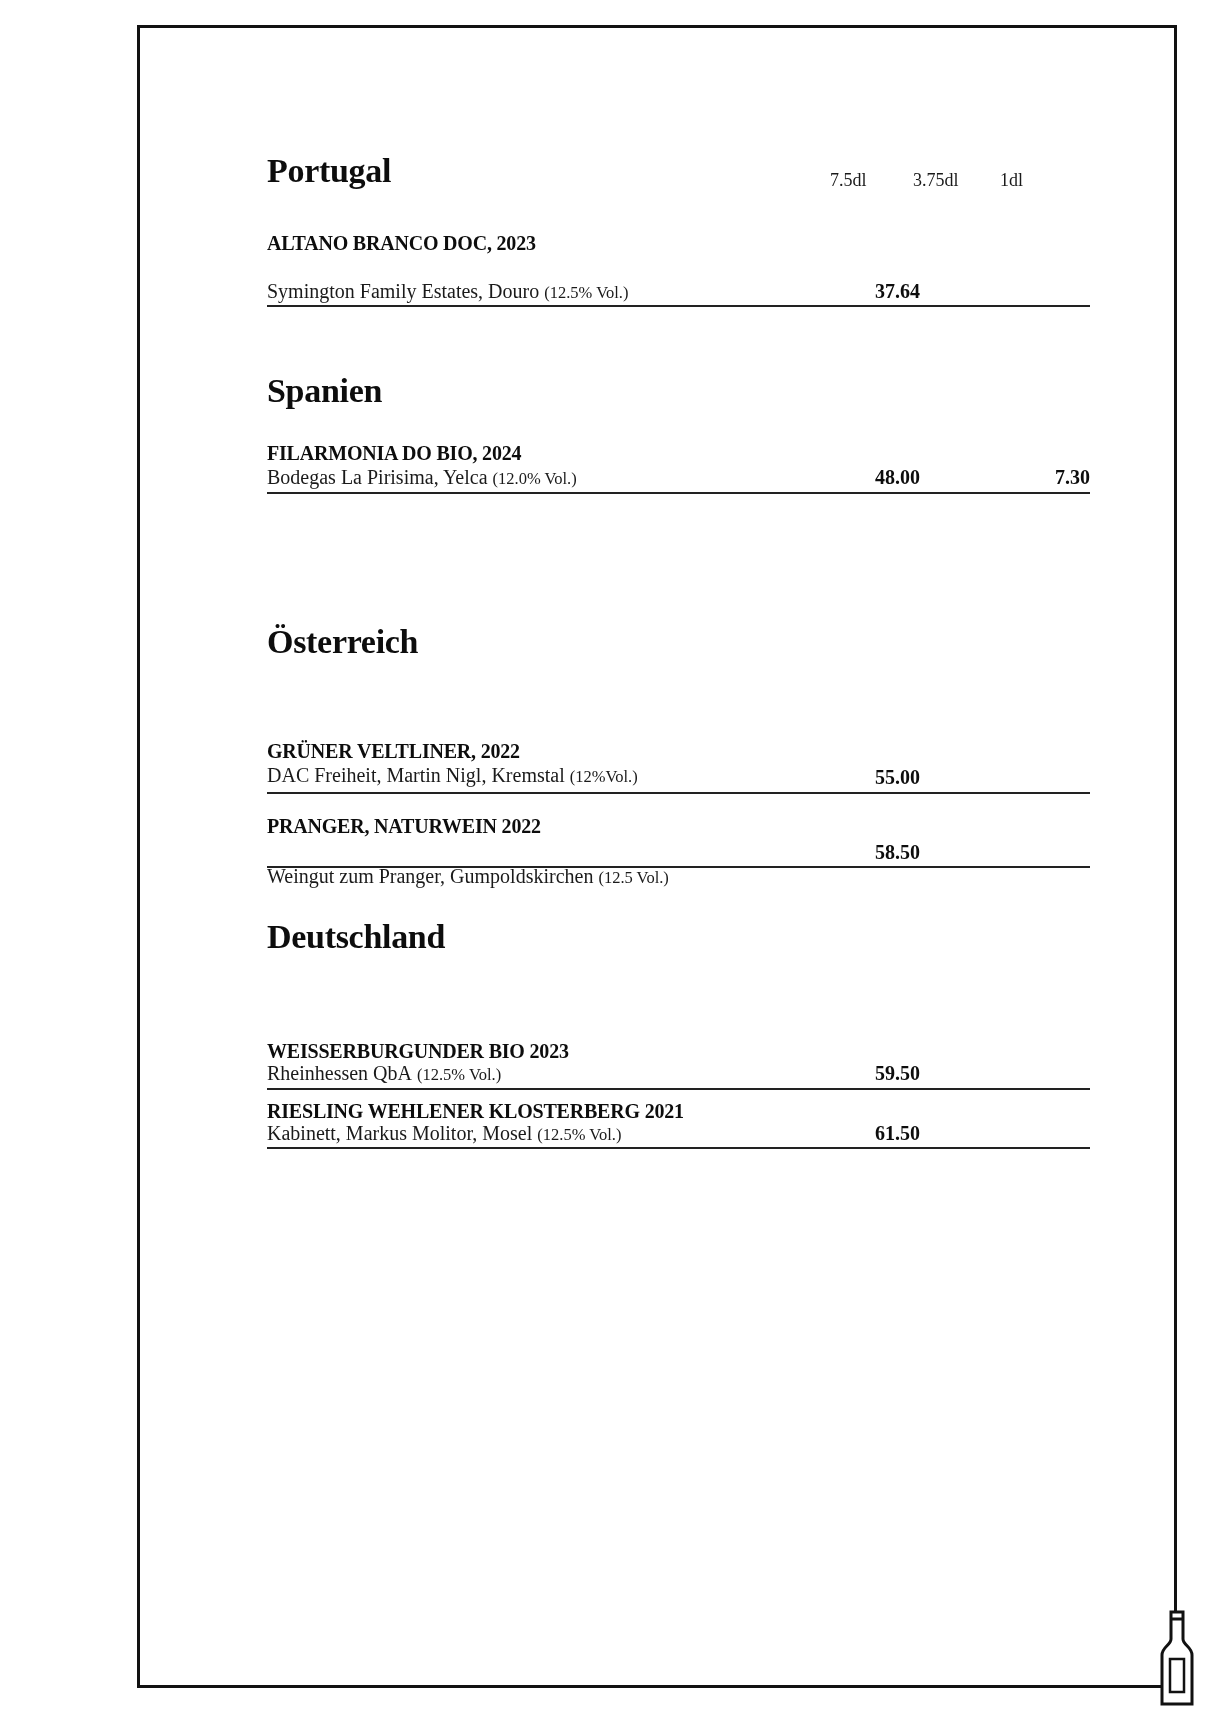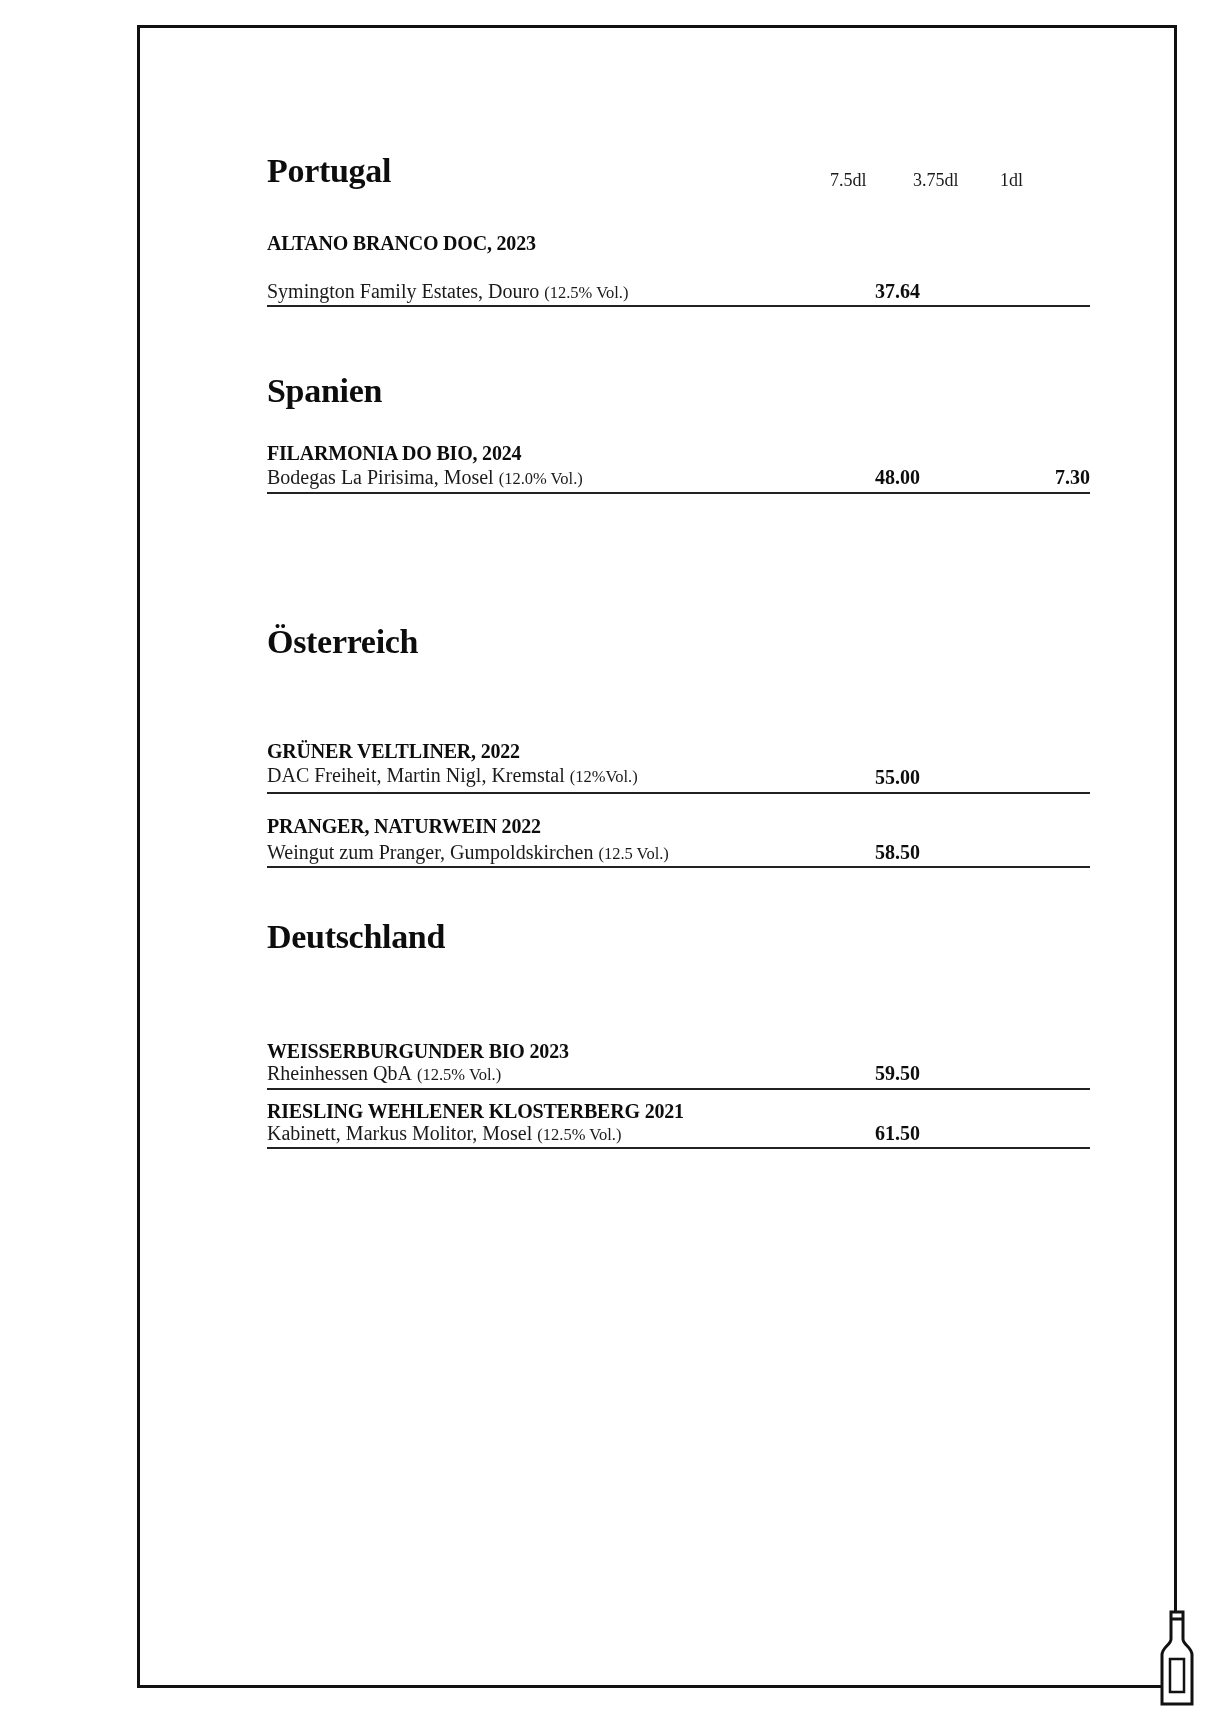--- a/index.html
+++ b/index.html
@@ -75,37 +75,37 @@
   <div class="wine-detail" style="top:280px;">
     <span>Symington Family Estates, Douro</span><span class="vol">(12.5% Vol.)</span>
   </div>
   <div class="price col-75" style="top:280px;">37.64</div>
   <div class="rule" style="top:305px;"></div>
 
   <h1 class="section-title" style="top:372px;">Spanien</h1>
 
   <div class="wine-name" style="top:442px;">FILARMONIA DO BIO, 2024</div>
   <div class="wine-detail" style="top:466px;">
-    <span>Bodegas La Pirisima, Mosel</span><span class="vol">(12.0% Vol.)</span>
+    <span>Bodegas La Pirisima, Yelca</span><span class="vol">(12.0% Vol.)</span>
   </div>
   <div class="price col-75" style="top:466px;">48.00</div>
   <div class="price col-1dl" style="top:466px;">7.30</div>
   <div class="rule" style="top:492px;"></div>
 
   <h1 class="section-title" style="top:623px;">Österreich</h1>
 
   <div class="wine-name" style="top:740px;">GRÜNER VELTLINER, 2022</div>
   <div class="wine-detail" style="top:764px;">
     <span>DAC Freiheit, Martin Nigl, Kremstal</span><span class="vol">(12%Vol.)</span>
   </div>
   <div class="price col-75" style="top:766px;">55.00</div>
   <div class="rule" style="top:792px;"></div>
 
   <div class="wine-name" style="top:815px;">PRANGER, NATURWEIN 2022</div>
-  <div class="wine-detail" style="top:841px;">
+  <div class="wine-detail" style="top:865px;">
     <span>Weingut zum Pranger, Gumpoldskirchen</span><span class="vol">(12.5 Vol.)</span>
   </div>
   <div class="price col-75" style="top:841px;">58.50</div>
   <div class="rule" style="top:866px;"></div>
 
   <h1 class="section-title" style="top:918px;">Deutschland</h1>
 
   <div class="wine-name" style="top:1040px;">WEISSERBURGUNDER BIO 2023</div>
   <div class="wine-detail" style="top:1062px;">
     <span>Rheinhessen QbA</span><span class="vol">(12.5% Vol.)</span>

